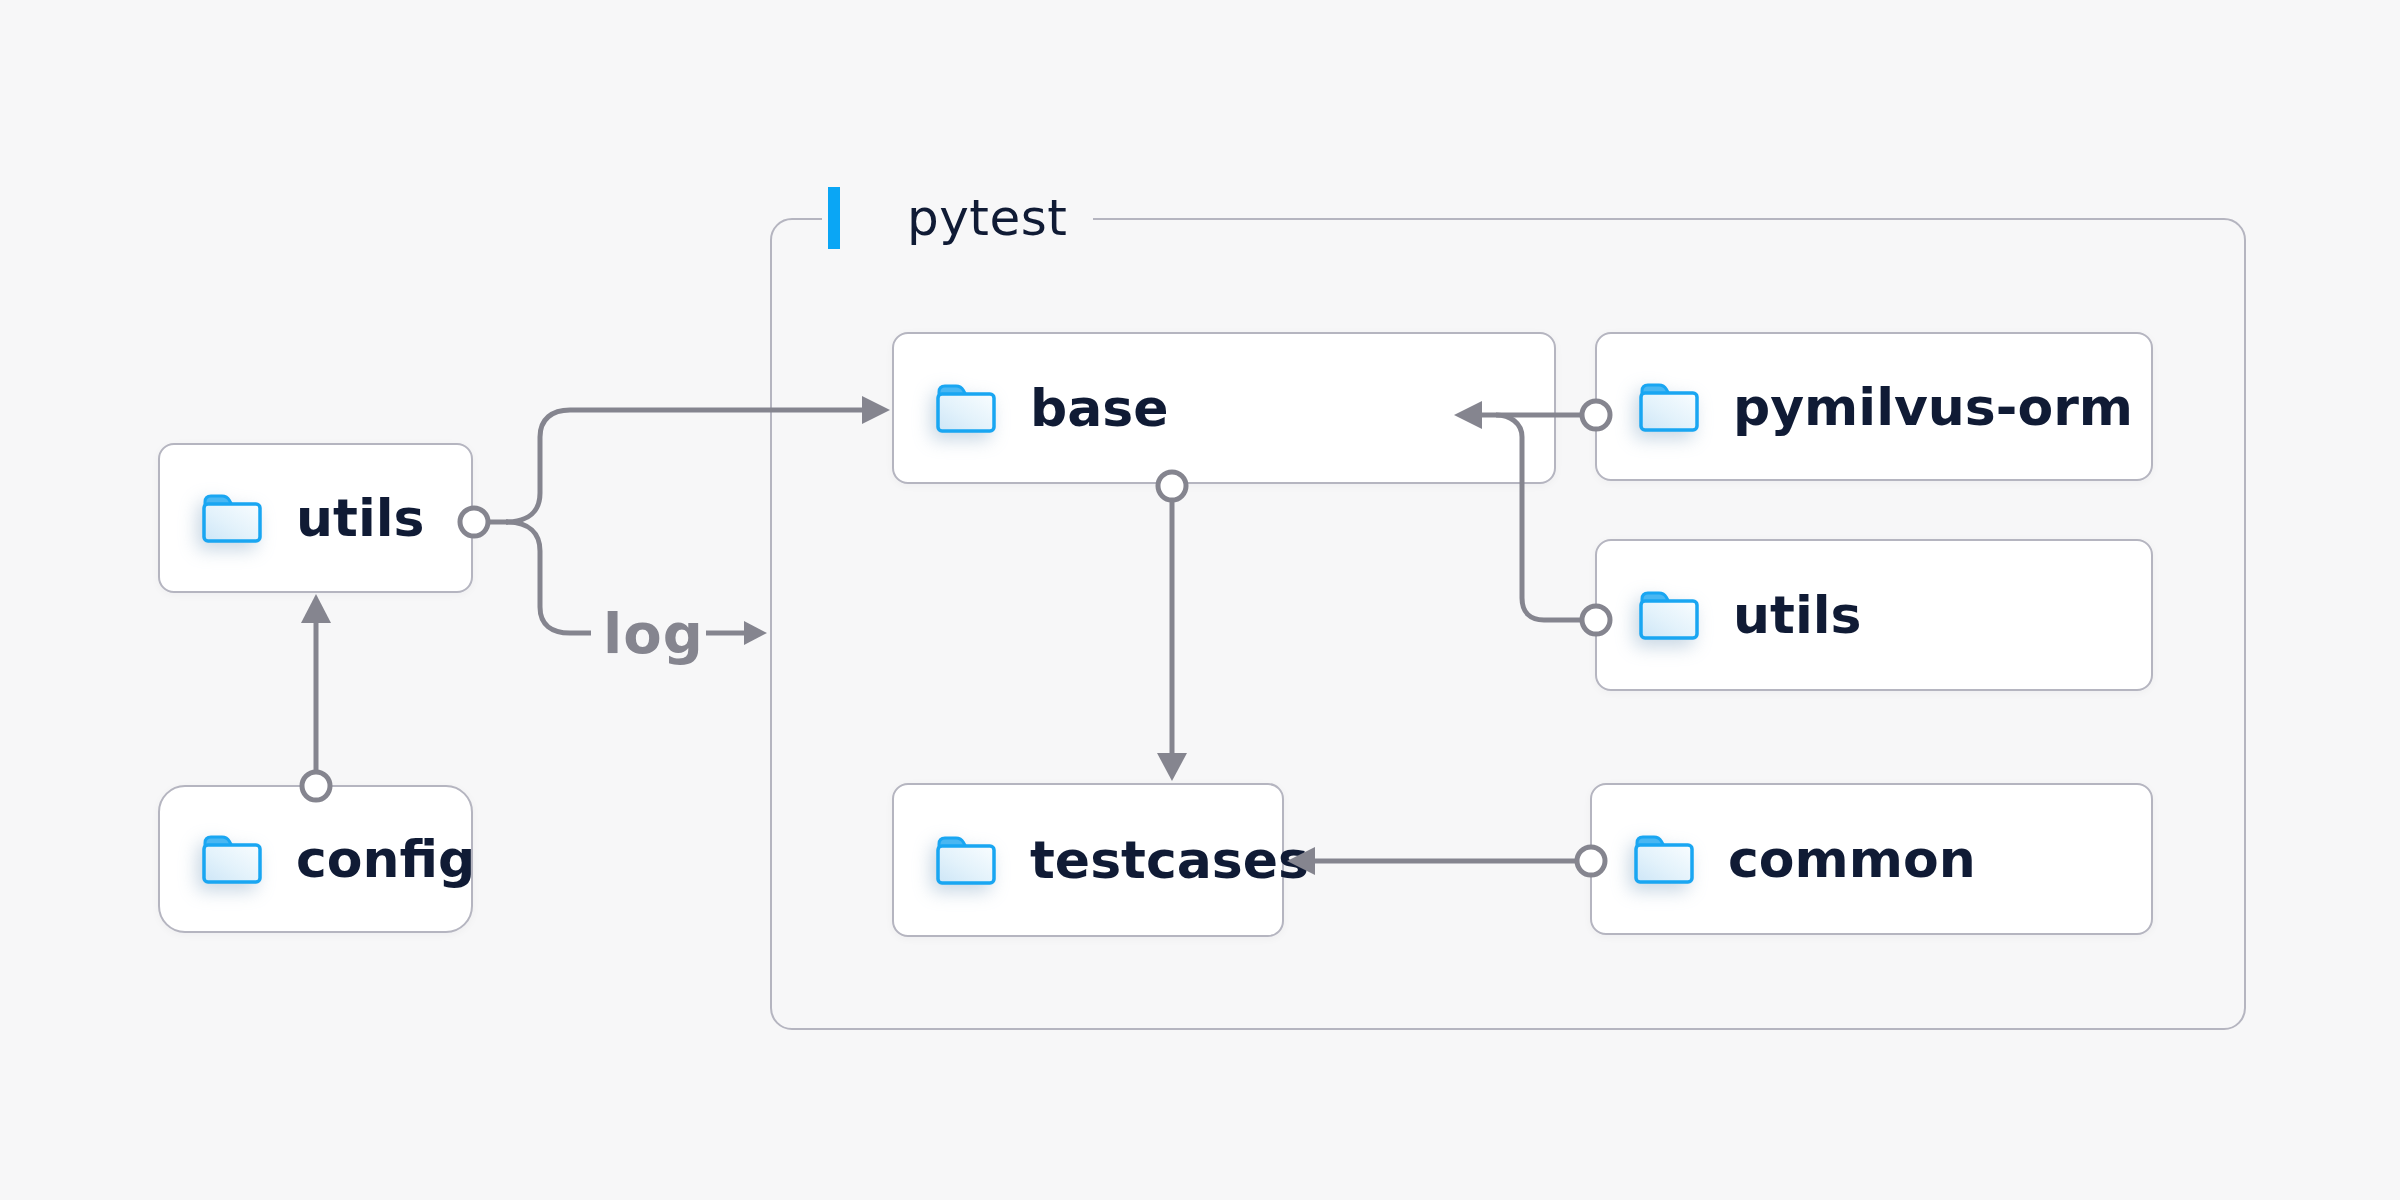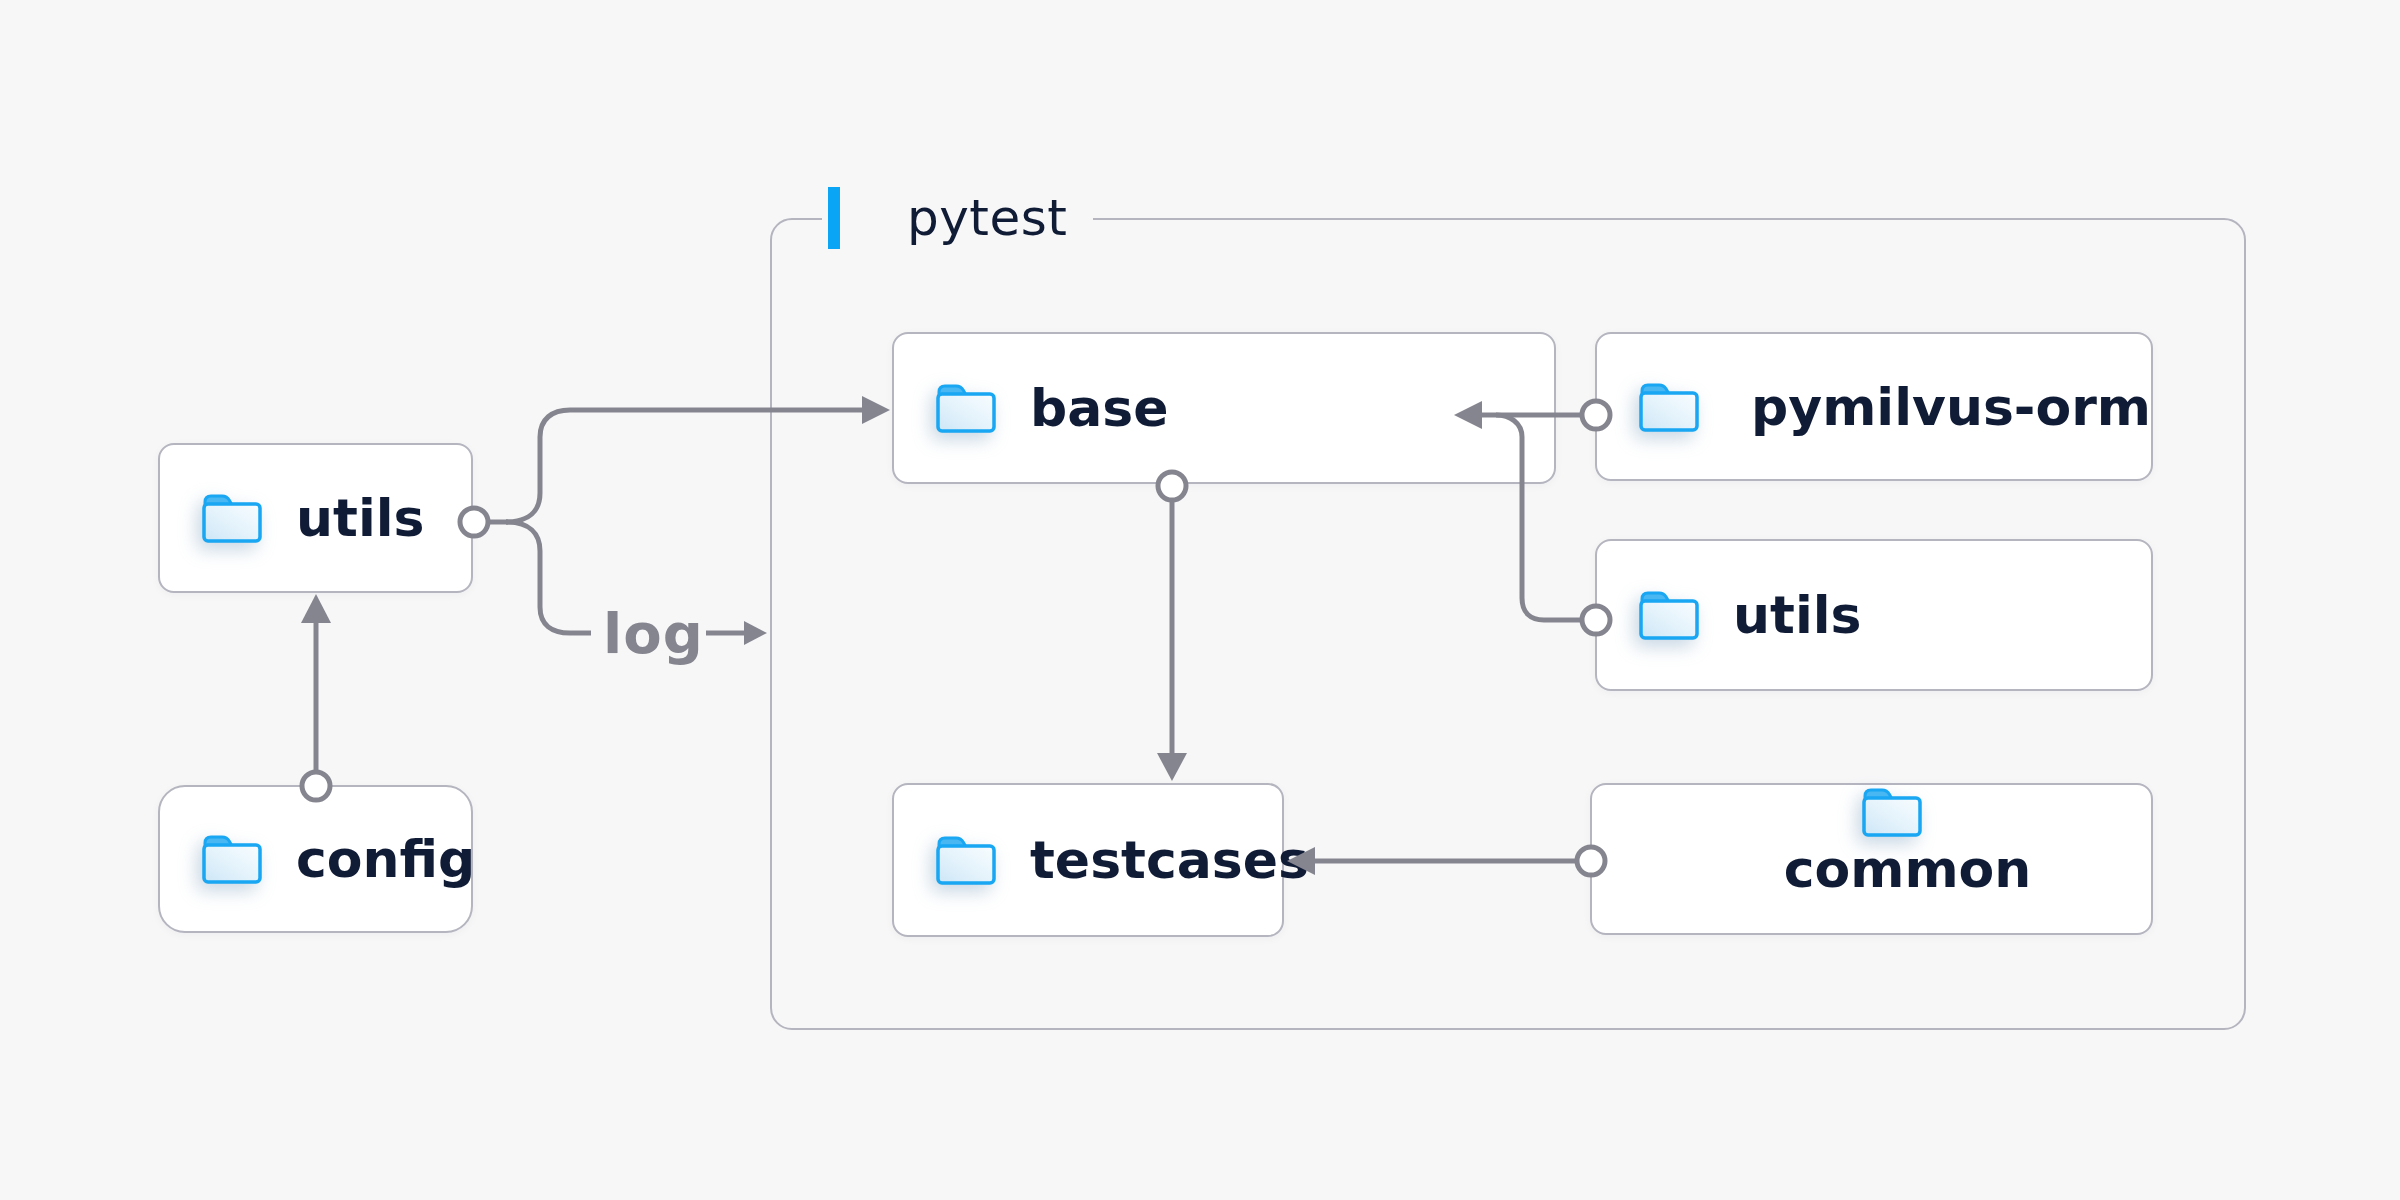--- a/index.html
+++ b/index.html
@@ -66,24 +66,24 @@
     margin-left:32px;white-space:nowrap;
   }
   .folder{
     width:64px;height:54px;flex:0 0 auto;
     filter:drop-shadow(-5px 7px 9px rgba(110,150,185,.38));
   }
 
   #n-utils    {left:158px; top:443px; width:315px; height:150px;}
   #n-config   {left:158px; top:785px; width:315px; height:148px;border-radius:27px;}
   #n-base     {left:892px; top:332px; width:664px; height:152px;}
-  #n-pymilvus {left:1595px;top:332px; width:558px; height:149px;justify-content:space-between;}
+  #n-pymilvus {left:1595px;top:332px; width:558px; height:149px;}
   #n-check    {left:1595px;top:539px; width:558px; height:152px;}
   #n-testcases{left:892px; top:783px; width:392px; height:154px;}
-  #n-common   {left:1590px;top:783px; width:563px; height:152px;flex-direction:column;}
+  #n-common   {left:1590px;top:783px; width:563px; height:152px;}
 
   
   .log-label{
     position:absolute;
     left:603px;top:601px;
     font-size:56px;font-weight:700;color:var(--muted);
     letter-spacing:1px;
   }
 
   

